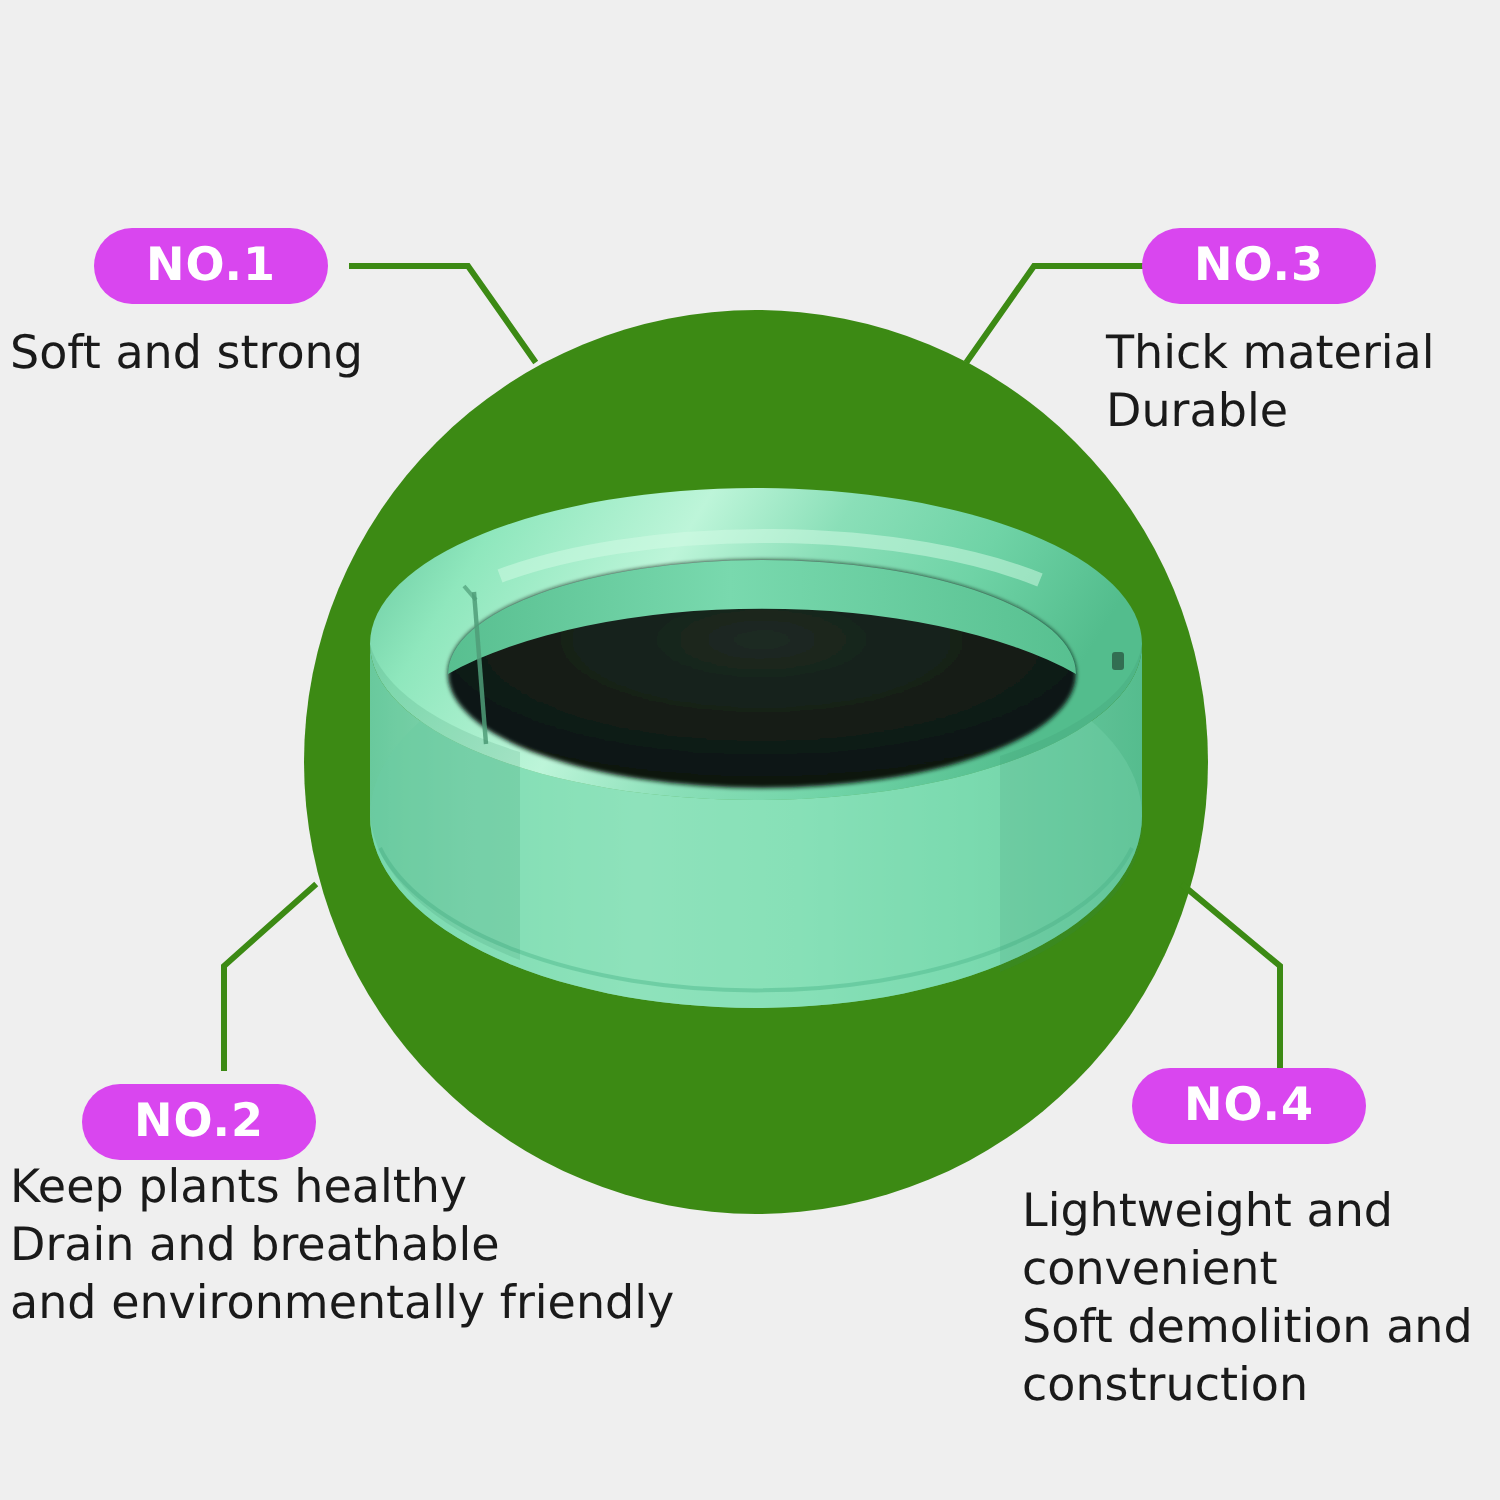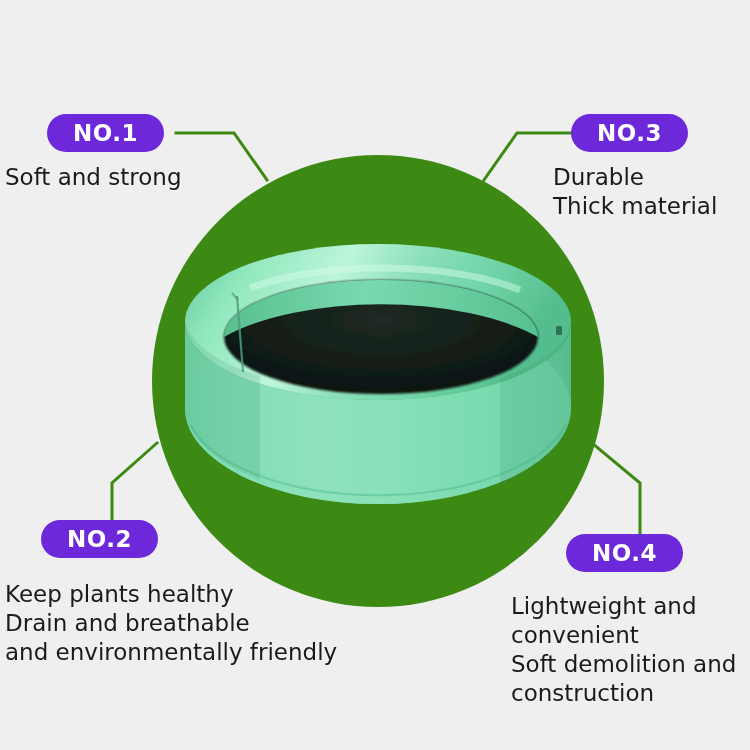--- a/index.html
+++ b/index.html
@@ -49,34 +49,34 @@
     height: 750px;
     pointer-events: none;
   }
 
   
   .badge {
     position: absolute;
     height: 38px;
     padding: 0 26px;
     border-radius: 19px;
-    background: #6d28d9;
+    background: #d946ef;
     color: #ffffff;
     font-size: 23px;
     font-weight: bold;
     letter-spacing: 0.5px;
     display: flex;
     align-items: center;
     justify-content: center;
     box-sizing: border-box;
     white-space: nowrap;
   }
   .badge-1 { left: 47px;  top: 114px; }
   .badge-3 { left: 571px; top: 114px; }
-  .badge-2 { left: 41px;  top: 520px; }
+  .badge-2 { left: 41px;  top: 542px; }
   .badge-4 { left: 566px; top: 534px; }
 
   
   .feature-text {
     position: absolute;
     color: #1a1a1a;
     font-size: 23px;
     line-height: 29px;
     white-space: nowrap;
   }
@@ -170,22 +170,22 @@
     </g>
   </svg>
 
   <div class="badge badge-1">NO.1</div>
   <div class="feature-text text-1">
     <span class="line">Soft and strong</span>
   </div>
 
   <div class="badge badge-3">NO.3</div>
   <div class="feature-text text-3">
+    <span class="line">Thick material</span>
     <span class="line">Durable</span>
-    <span class="line">Thick material</span>
   </div>
 
   <div class="badge badge-2">NO.2</div>
   <div class="feature-text text-2">
     <span class="line">Keep plants healthy</span>
     <span class="line">Drain and breathable</span>
     <span class="line">and environmentally friendly</span>
   </div>
 
   <div class="badge badge-4">NO.4</div>

